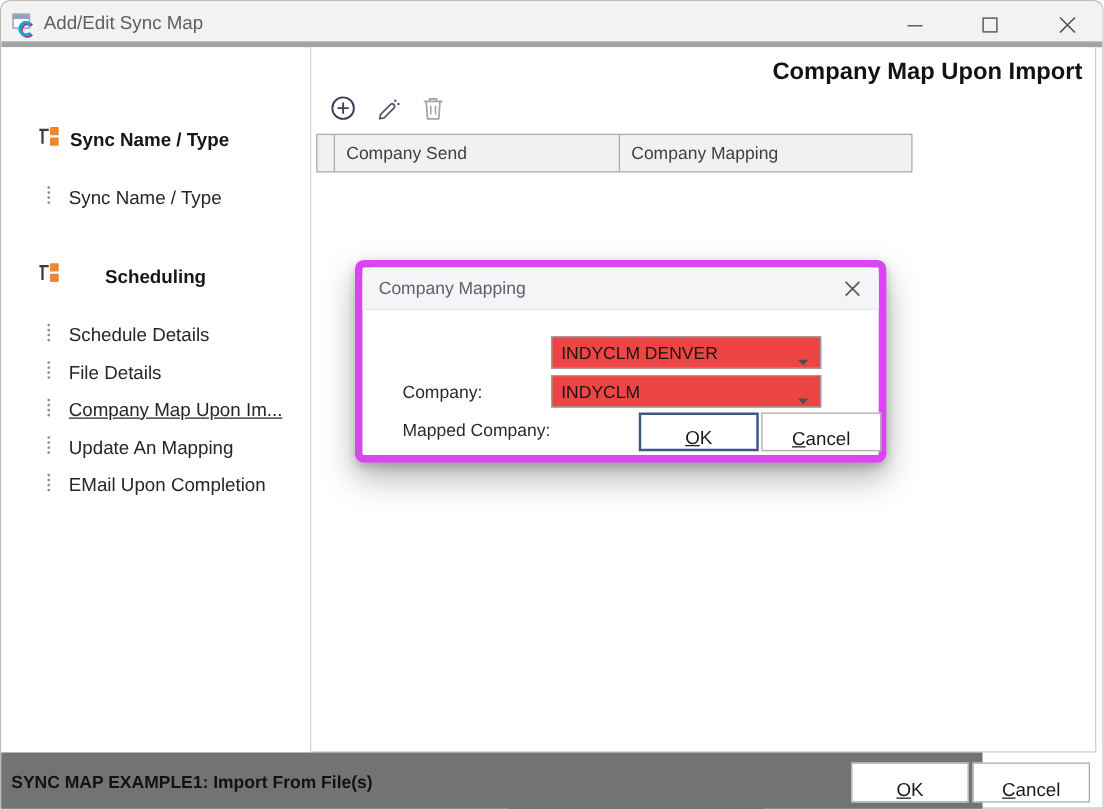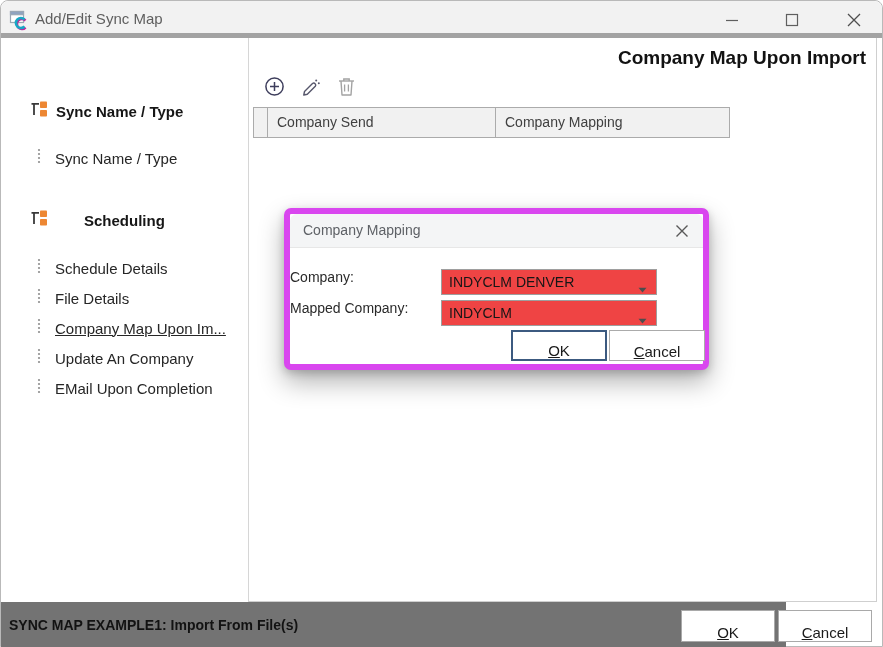--- a/index.html
+++ b/index.html
@@ -66,21 +66,21 @@
     box-shadow:0 12px 26px rgba(0,0,0,0.30), 0 3px 8px rgba(0,0,0,0.18);
     box-sizing:border-box;
   }
   .dialog-titlebar{
     position:absolute;left:0;top:0;width:100%;height:34px;
     background:#f4f5f6;border-bottom:1px solid #e7e7e7;border-radius:7px 7px 0 0;
     box-sizing:border-box;
   }
   .dialog-title{position:absolute;left:13px;top:0;line-height:33px;font-size:14px;color:#5e6166;}
   .dialog-close{position:absolute;right:12px;top:8px;width:18px;height:18px;display:flex;align-items:center;justify-content:center;cursor:pointer;}
-  .field-row{position:absolute;left:0;display:flex;align-items:flex-start;}
+  .field-row{position:absolute;left:32px;display:flex;align-items:flex-end;margin-top:26px;}
   .field-row .flabel{font-size:14px;color:#2a2a2a;white-space:nowrap;}
   .combo{
     position:absolute;left:151px;width:216px;height:26px;box-sizing:border-box;
     border:1px solid #9e9e9e;background:#ef4444;display:flex;align-items:center;
     padding-left:7px;font-size:14px;color:#161616;cursor:pointer;
   }
   .combo .caret{position:absolute;right:9px;top:10px;}
   .btn{
     background:#ffffff;display:flex;align-items:flex-end;justify-content:center;
     font-size:15px;color:#1a1a1a;box-sizing:border-box;cursor:pointer;
@@ -201,21 +201,21 @@
 
     <div class="side-item" style="top:310px;">
       <span>
         <svg width="4" height="16" viewBox="0 0 4 16">
           <circle cx="2" cy="2" r="1.1" fill="#8f8f8f"></circle>
             <circle cx="2" cy="6" r="1.1" fill="#8f8f8f"></circle>
           <circle cx="2" cy="10" r="1.1" fill="#8f8f8f"></circle>
             <circle cx="2" cy="14" r="1.1" fill="#8f8f8f"></circle>
         </svg>
       </span>
-      <span class="lbl">Update An Company</span>
+      <span class="lbl">Update An Mapping</span>
     </div>
 
     <div class="side-item" style="top:340px;">
       <span>
         <svg width="4" height="16" viewBox="0 0 4 16">
           <circle cx="2" cy="2" r="1.1" fill="#8f8f8f"></circle>
             <circle cx="2" cy="6" r="1.1" fill="#8f8f8f"></circle>
           <circle cx="2" cy="10" r="1.1" fill="#8f8f8f"></circle>
             <circle cx="2" cy="14" r="1.1" fill="#8f8f8f"></circle>
         </svg>

